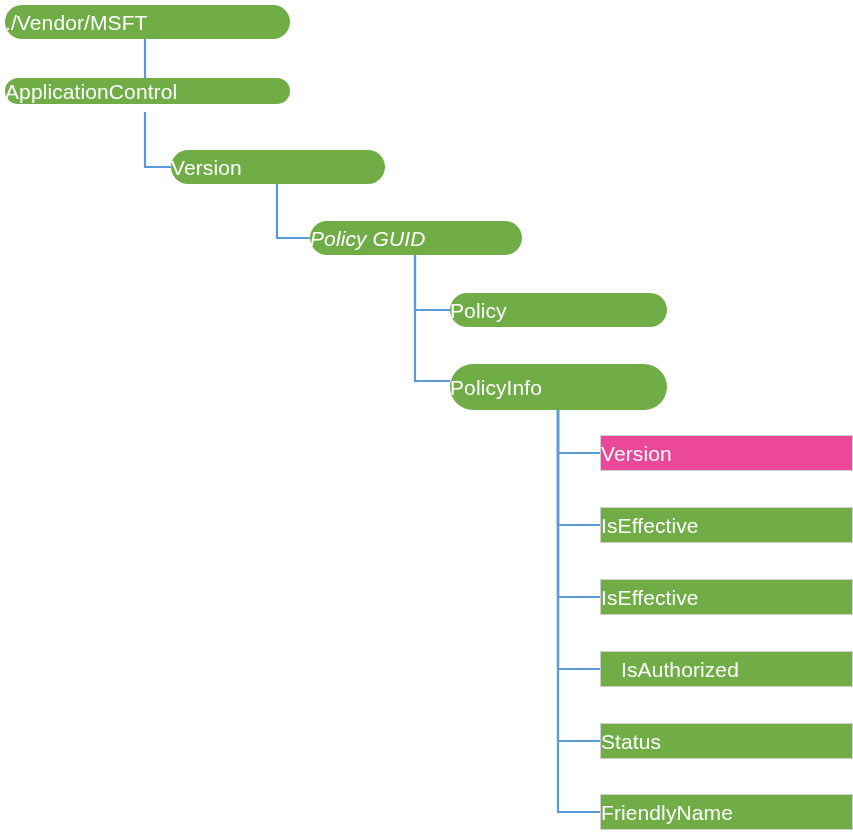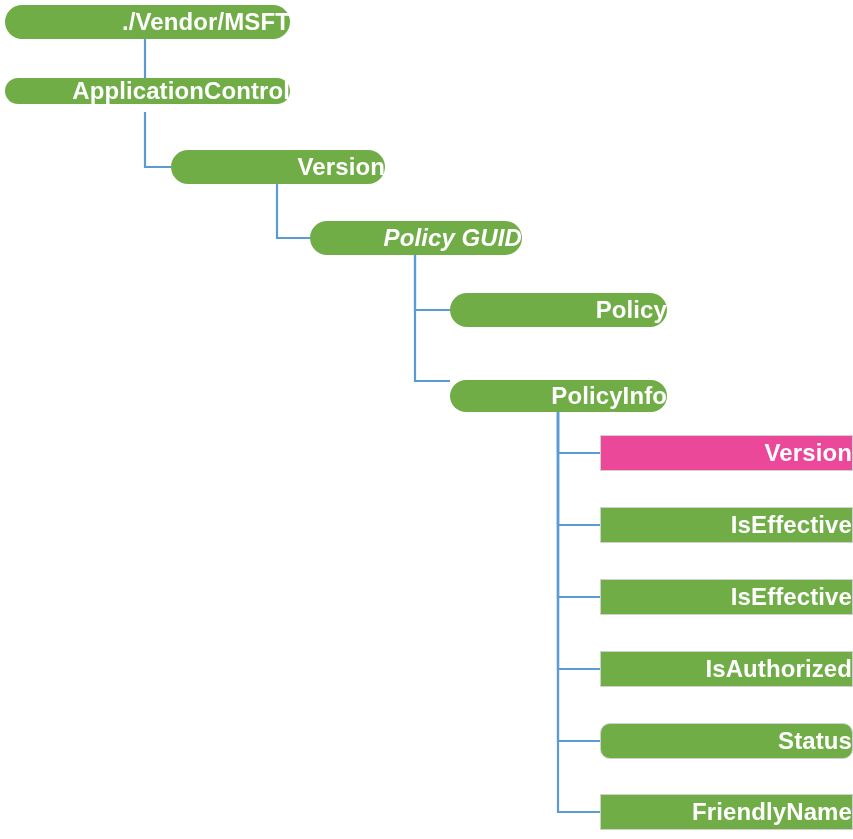--- a/index.html
+++ b/index.html
@@ -26,27 +26,26 @@
     height: 839px;
     pointer-events: none;
   }
   .node {
     position: absolute;
     box-sizing: border-box;
     background: #70AD47;
     color: #ffffff;
     display: flex;
     align-items: center;
-    justify-content: flex-end;
-    font-size: 24px;
+    justify-content: flex-start;
+    font-size: 21px;
     line-height: 1;
     letter-spacing: 0.1px;
     white-space: nowrap;
     text-rendering: optimizeLegibility;
-    font-weight: bold;
   }
   .node.rounded {
     border-radius: 999px;
   }
   .node.rect {
     border: 1px solid #d0d0d0;
     border-radius: 0;
   }
   .node.italic {
     font-style: italic;
@@ -82,35 +81,35 @@
       </div>
       <div class="node rounded" style="left: 171px; top: 150px; width: 214px; height: 34px; background: rgb(112, 173, 71); color: rgb(255, 255, 255);">
         <span class="node-label">Version</span>
       </div>
       <div class="node rounded italic" style="left: 310px; top: 221px; width: 212px; height: 34px; background: rgb(112, 173, 71); color: rgb(255, 255, 255);">
         <span class="node-label">Policy GUID</span>
       </div>
       <div class="node rounded" style="left: 450px; top: 293px; width: 217px; height: 34px; background: rgb(112, 173, 71); color: rgb(255, 255, 255);">
         <span class="node-label">Policy</span>
       </div>
-      <div class="node rounded" style="left: 450px; top: 380px; width: 217px; height: 32px; background: rgb(112, 173, 71); color: rgb(255, 255, 255);">
+      <div class="node rounded" style="left: 450px; top: 364px; width: 217px; height: 46px; background: rgb(112, 173, 71); color: rgb(255, 255, 255);">
         <span class="node-label">PolicyInfo</span>
       </div>
       <div class="node rect" style="left: 600px; top: 435px; width: 253px; height: 36px; background: #ec4899; color: rgb(255, 255, 255); border-color: rgb(208, 208, 208);">
         <span class="node-label">Version</span>
       </div>
       <div class="node rect" style="left: 600px; top: 507px; width: 253px; height: 36px; background: rgb(112, 173, 71); color: rgb(255, 255, 255); border-color: rgb(208, 208, 208);">
         <span class="node-label">IsEffective</span>
       </div>
       <div class="node rect" style="left: 600px; top: 579px; width: 253px; height: 36px; background: rgb(112, 173, 71); color: rgb(255, 255, 255); border-color: rgb(208, 208, 208);">
         <span class="node-label">IsEffective</span>
       </div>
       <div class="node rect" style="left: 600px; top: 651px; width: 253px; height: 36px; background: rgb(112, 173, 71); color: rgb(255, 255, 255); border-color: rgb(208, 208, 208); padding-left: 20px;">
         <span class="node-label">IsAuthorized</span>
       </div>
-      <div class="node rect" style="left: 600px; top: 723px; width: 253px; height: 36px; background: rgb(112, 173, 71); color: rgb(255, 255, 255); border-color: rgb(208, 208, 208); border-radius: 10px;">
+      <div class="node rect" style="left: 600px; top: 723px; width: 253px; height: 36px; background: rgb(112, 173, 71); color: rgb(255, 255, 255); border-color: rgb(208, 208, 208);">
         <span class="node-label">Status</span>
       </div>
       <div class="node rect" style="left: 600px; top: 794px; width: 253px; height: 36px; background: rgb(112, 173, 71); color: rgb(255, 255, 255); border-color: rgb(208, 208, 208);">
         <span class="node-label">FriendlyName</span>
       </div>
     </div>
 </div>
 
 </body></html>

